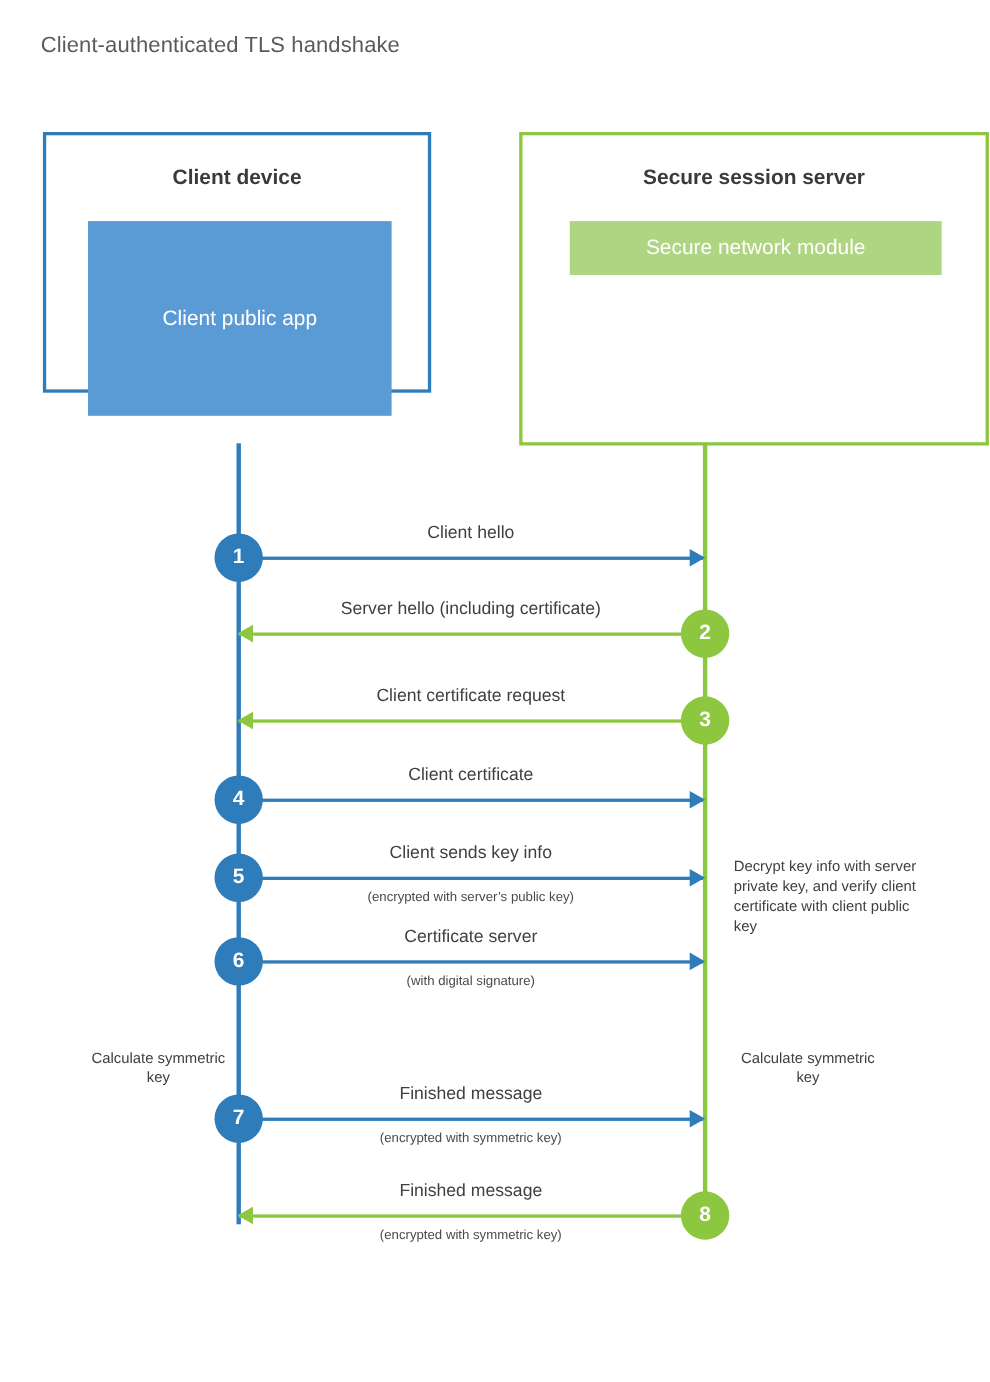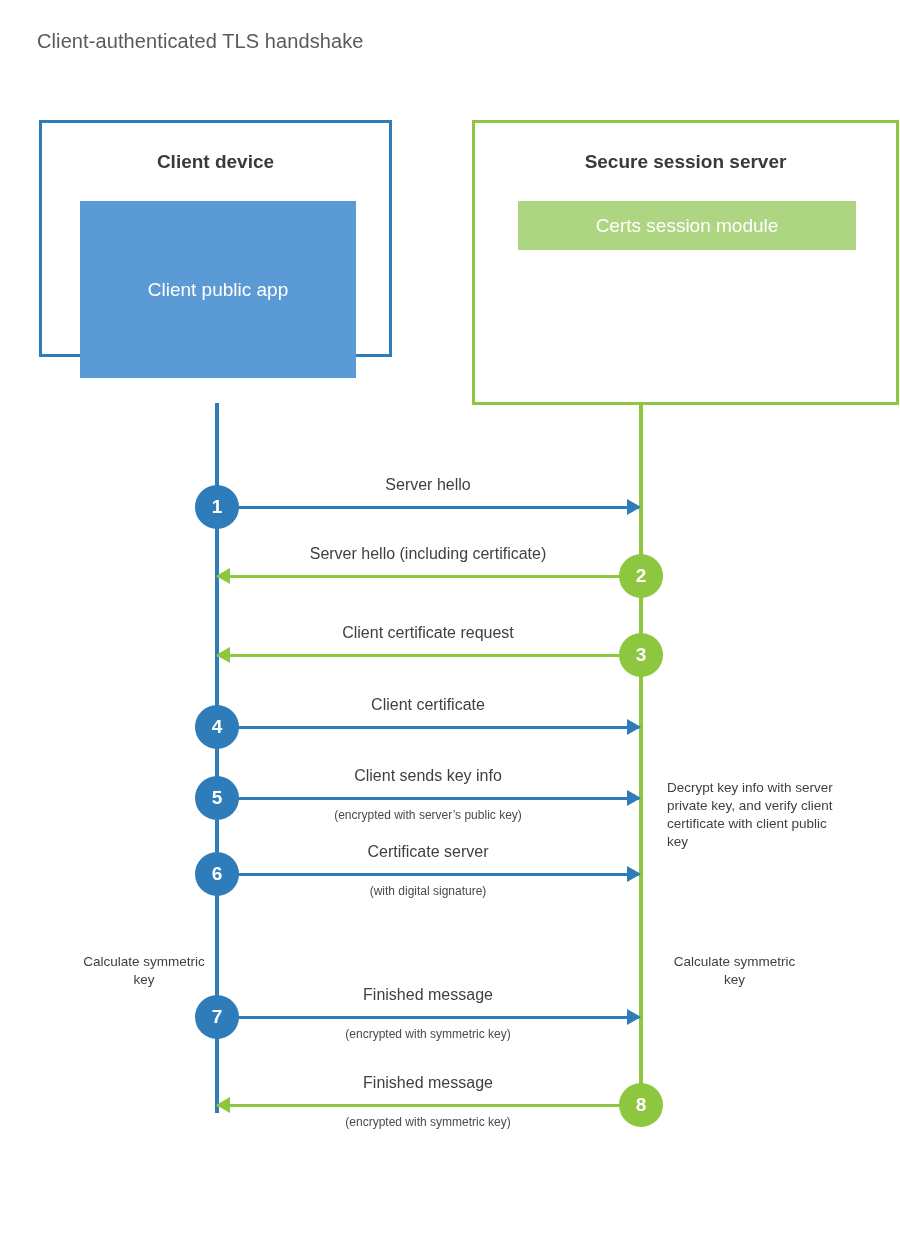--- a/index.html
+++ b/index.html
@@ -230,31 +230,31 @@
 
 <div class="page-title">Client-authenticated TLS handshake</div>
 
 <div class="actor-box" id="client-box">
   <div class="actor-title">Client device</div>
   <div class="client-app">Client public app</div>
 </div>
 
 <div class="actor-box" id="server-box">
   <div class="actor-title">Secure session server</div>
-  <div class="server-bar" id="server-bar-0">Certs session module</div>
+  <div class="server-bar" id="server-bar-0">Secure network module</div>
 </div>
 
 <div class="lifeline" id="client-lifeline"></div>
 <div class="lifeline" id="server-lifeline"></div>
 
 <div id="messages-layer">
     <div class="msg" style="top: 507px;">
       <div class="msg-line to-server"></div>
       <div class="arrow-head right"></div>
-      <div class="msg-label">Server hello</div>
+      <div class="msg-label">Client hello</div>
       <div class="step-circle client-side">1</div>
     </div>
     <div class="msg" style="top: 576px;">
       <div class="msg-line to-client"></div>
       <div class="arrow-head left"></div>
       <div class="msg-label">Server hello (including certificate)</div>
       <div class="step-circle server-side">2</div>
     </div>
     <div class="msg" style="top: 655px;">
       <div class="msg-line to-client"></div>

